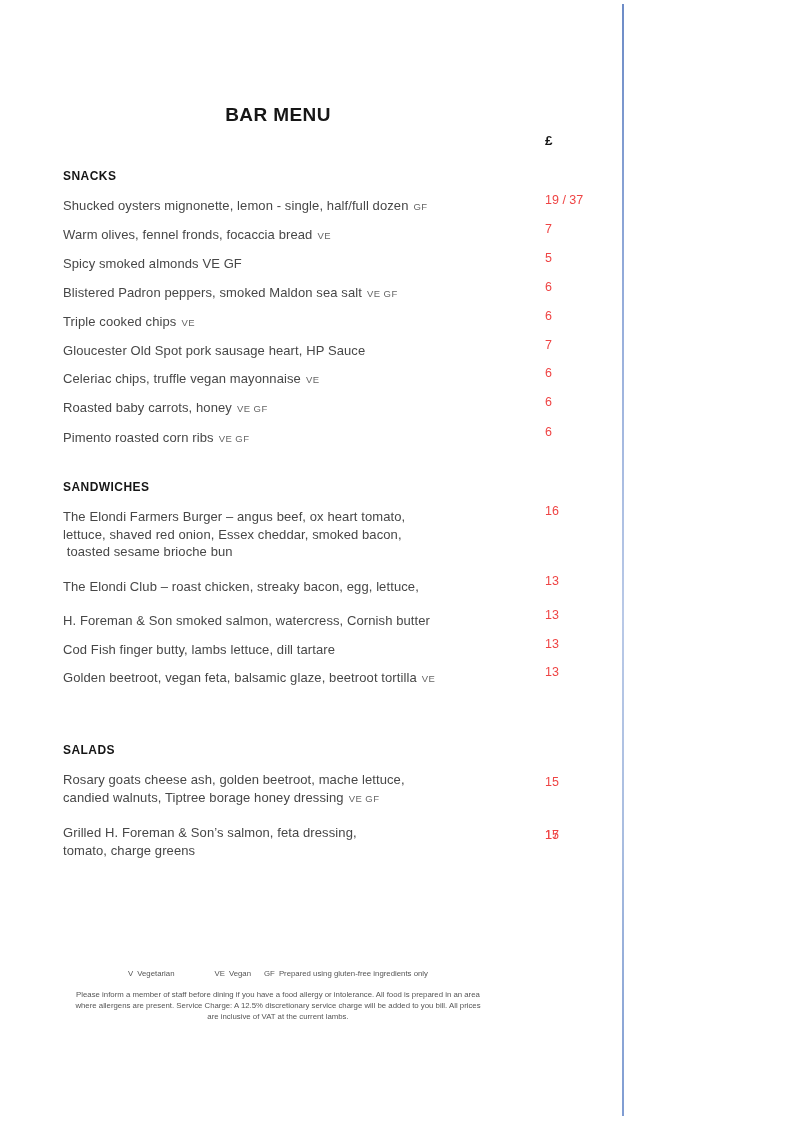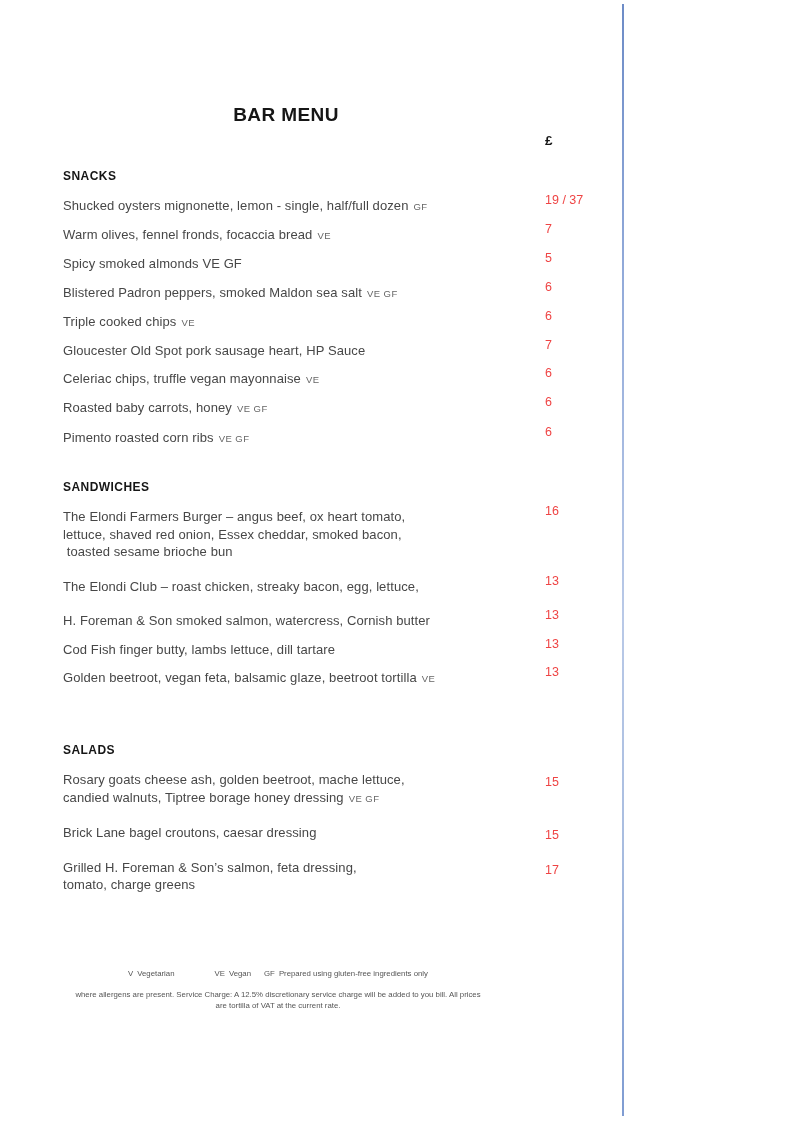--- a/index.html
+++ b/index.html
@@ -6,21 +6,21 @@
   .page{
     position:relative;width:793px;height:1122px;background:#ffffff;
     font-family:"Liberation Sans",sans-serif;overflow:hidden;
   }
   .vline{
     position:absolute;left:622px;top:4px;width:2px;height:1112px;
     background:linear-gradient(180deg,#6d8cc7 0%,#93abda 25%,#b9c9e7 55%,#a9bde0 75%,#7f9cd2 100%);
   }
   .content{position:absolute;left:63px;top:0;width:550px;}
   .title{
-    position:absolute;top:104px;left:8px;width:430px;margin:0;
+    position:absolute;top:104px;left:0;width:430px;margin:0;
     text-align:center;font-size:19px;font-weight:700;color:#161616;letter-spacing:.4px;
   }
   .pound{
     position:absolute;top:133px;left:482px;
     font-size:13.5px;font-weight:700;color:#161616;
   }
   .section{position:absolute;left:0;width:550px;}
   .sec-0{top:169px;}
   .sec-1{top:480px;}
   .sec-2{top:743px;}
@@ -133,21 +133,20 @@
         </div>
         <div class="section sec-2">
           <div class="sec-head">SALADS</div>
           <div class="rows">
             <div class="item multi">
               <div class="line"><span>Rosary goats cheese ash, golden beetroot, mache lettuce,</span></div>
               <div class="line"><span>candied walnuts, Tiptree borage honey dressing</span><span class="tags">VE GF</span></div>
               <div class="price">15</div>
             </div>
             <div class="item multi">
-              <div class="line"><span>Brick Lane bagel croutons, caesar dressing</span></div>
               <div class="price">15</div>
             </div>
             <div class="item multi">
               <div class="line"><span>Grilled H. Foreman &amp; Son’s salmon, feta dressing,</span></div>
               <div class="line"><span>tomato, charge greens</span></div>
               <div class="price">17</div>
             </div>
           </div>
         </div>
       </div>
@@ -159,17 +158,18 @@
         <span class="lg-group">
           <span class="lg-code">VE</span>
           <span>Vegan</span>
         </span>
         <span class="lg-group">
           <span class="lg-code">GF</span>
           <span>Prepared using gluten-free ingredients only</span>
         </span>
       </div>
     <div class="allergy" id="allergy">
+        <div class="al-line">Please inform a member of staff before dining if you have a food allergy or intolerance. All food is prepared in an area</div>
         <div class="al-line">where allergens are present. Service Charge: A 12.5% discretionary service charge will be added to you bill. All prices</div>
-        <div class="al-line">are tortilla of VAT at the current rate.</div>
+        <div class="al-line">are inclusive of VAT at the current lambs.</div>
       </div>
   </div>
 </div>
 
 </body></html>

